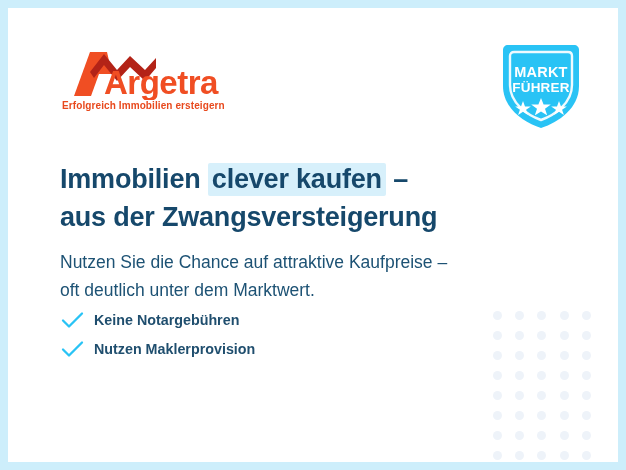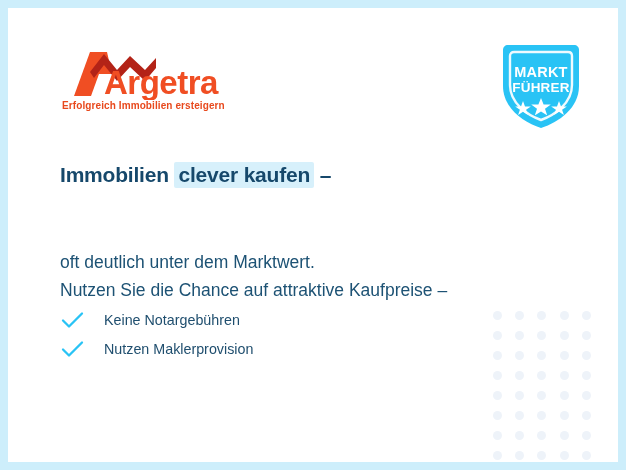--- a/index.html
+++ b/index.html
@@ -112,21 +112,21 @@
     text-align: center;
   }
 
   
   #headline {
     position: absolute;
     left: 52px;
     top: 134px;
     width: 500px;
     color: #16486b;
-    font-size: 21px;
+    font-size: 27px;
     font-weight: 700;
     line-height: 38px;
     letter-spacing: -0.2px;
   }
   #headline .hl-line { display: block; white-space: nowrap; }
   #headline .hl-mark {
     background: #d7f0fb;
     padding: 1px 4px 2px 4px;
     border-radius: 2px;
   }
@@ -159,24 +159,24 @@
     align-items: center;
     height: 29px;
   }
   #benefits .check-icon {
     flex: 0 0 auto;
     width: 26px;
     height: 18px;
     display: block;
   }
   #benefits .benefit-label {
-    margin-left: 18px;
+    margin-left: 8px;
     color: #1f4e6e;
     font-size: 14.3px;
-    font-weight: 400;
+    font-weight: 700;
     white-space: nowrap;
   }
 </style>
 </head>
 <body>
 
 <div id="banner">
   <div id="card">
 
     <div class="dot-grid" style="grid-template-columns: repeat(5, 1fr); grid-template-rows: repeat(8, 1fr);">
@@ -252,25 +252,26 @@
         <svg width="58" height="17" viewBox="0 0 58 17">
           <polygon fill="#ffffff" points="11,3 13,8.4 18.8,8.4 14.1,11.8 15.9,17 11,13.8 6.1,17 7.9,11.8 3.2,8.4 9,8.4"></polygon>
           <polygon fill="#ffffff" points="29,0 31.6,6.6 38.8,6.6 33,10.8 35.2,17.4 29,13.4 22.8,17.4 25,10.8 19.2,6.6 26.4,6.6"></polygon>
           <polygon fill="#ffffff" points="47,3 49,8.4 54.8,8.4 50.1,11.8 51.9,17 47,13.8 42.1,17 43.9,11.8 39.2,8.4 45,8.4"></polygon>
         </svg>
       </div>
     </div>
 
     <h1 id="headline">
       <span class="hl-line"><span>Immobilien </span><span class="hl-mark">clever kaufen</span><span> –</span></span>
+      <span class="hl-line">aus der Zwangsversteigerung</span>
     </h1>
 
     <p id="subheadline">
+      <span class="sub-line">Nutzen Sie die Chance auf attraktive Kaufpreise –</span>
       <span class="sub-line">oft deutlich unter dem Marktwert.</span>
-      <span class="sub-line">Nutzen Sie die Chance auf attraktive Kaufpreise –</span>
     </p>
 
     <ul id="benefits">
       <li class="benefit-item">
         <svg class="check-icon" viewBox="0 0 26 18">
           <path d="M3,9.5 L9,15.5 L22,2.5" fill="none" stroke="#29c3f5" stroke-width="2.3" stroke-linecap="round" stroke-linejoin="round"></path>
         </svg>
         <span class="benefit-label">Keine Notargebühren</span>
       </li>
       <li class="benefit-item">

